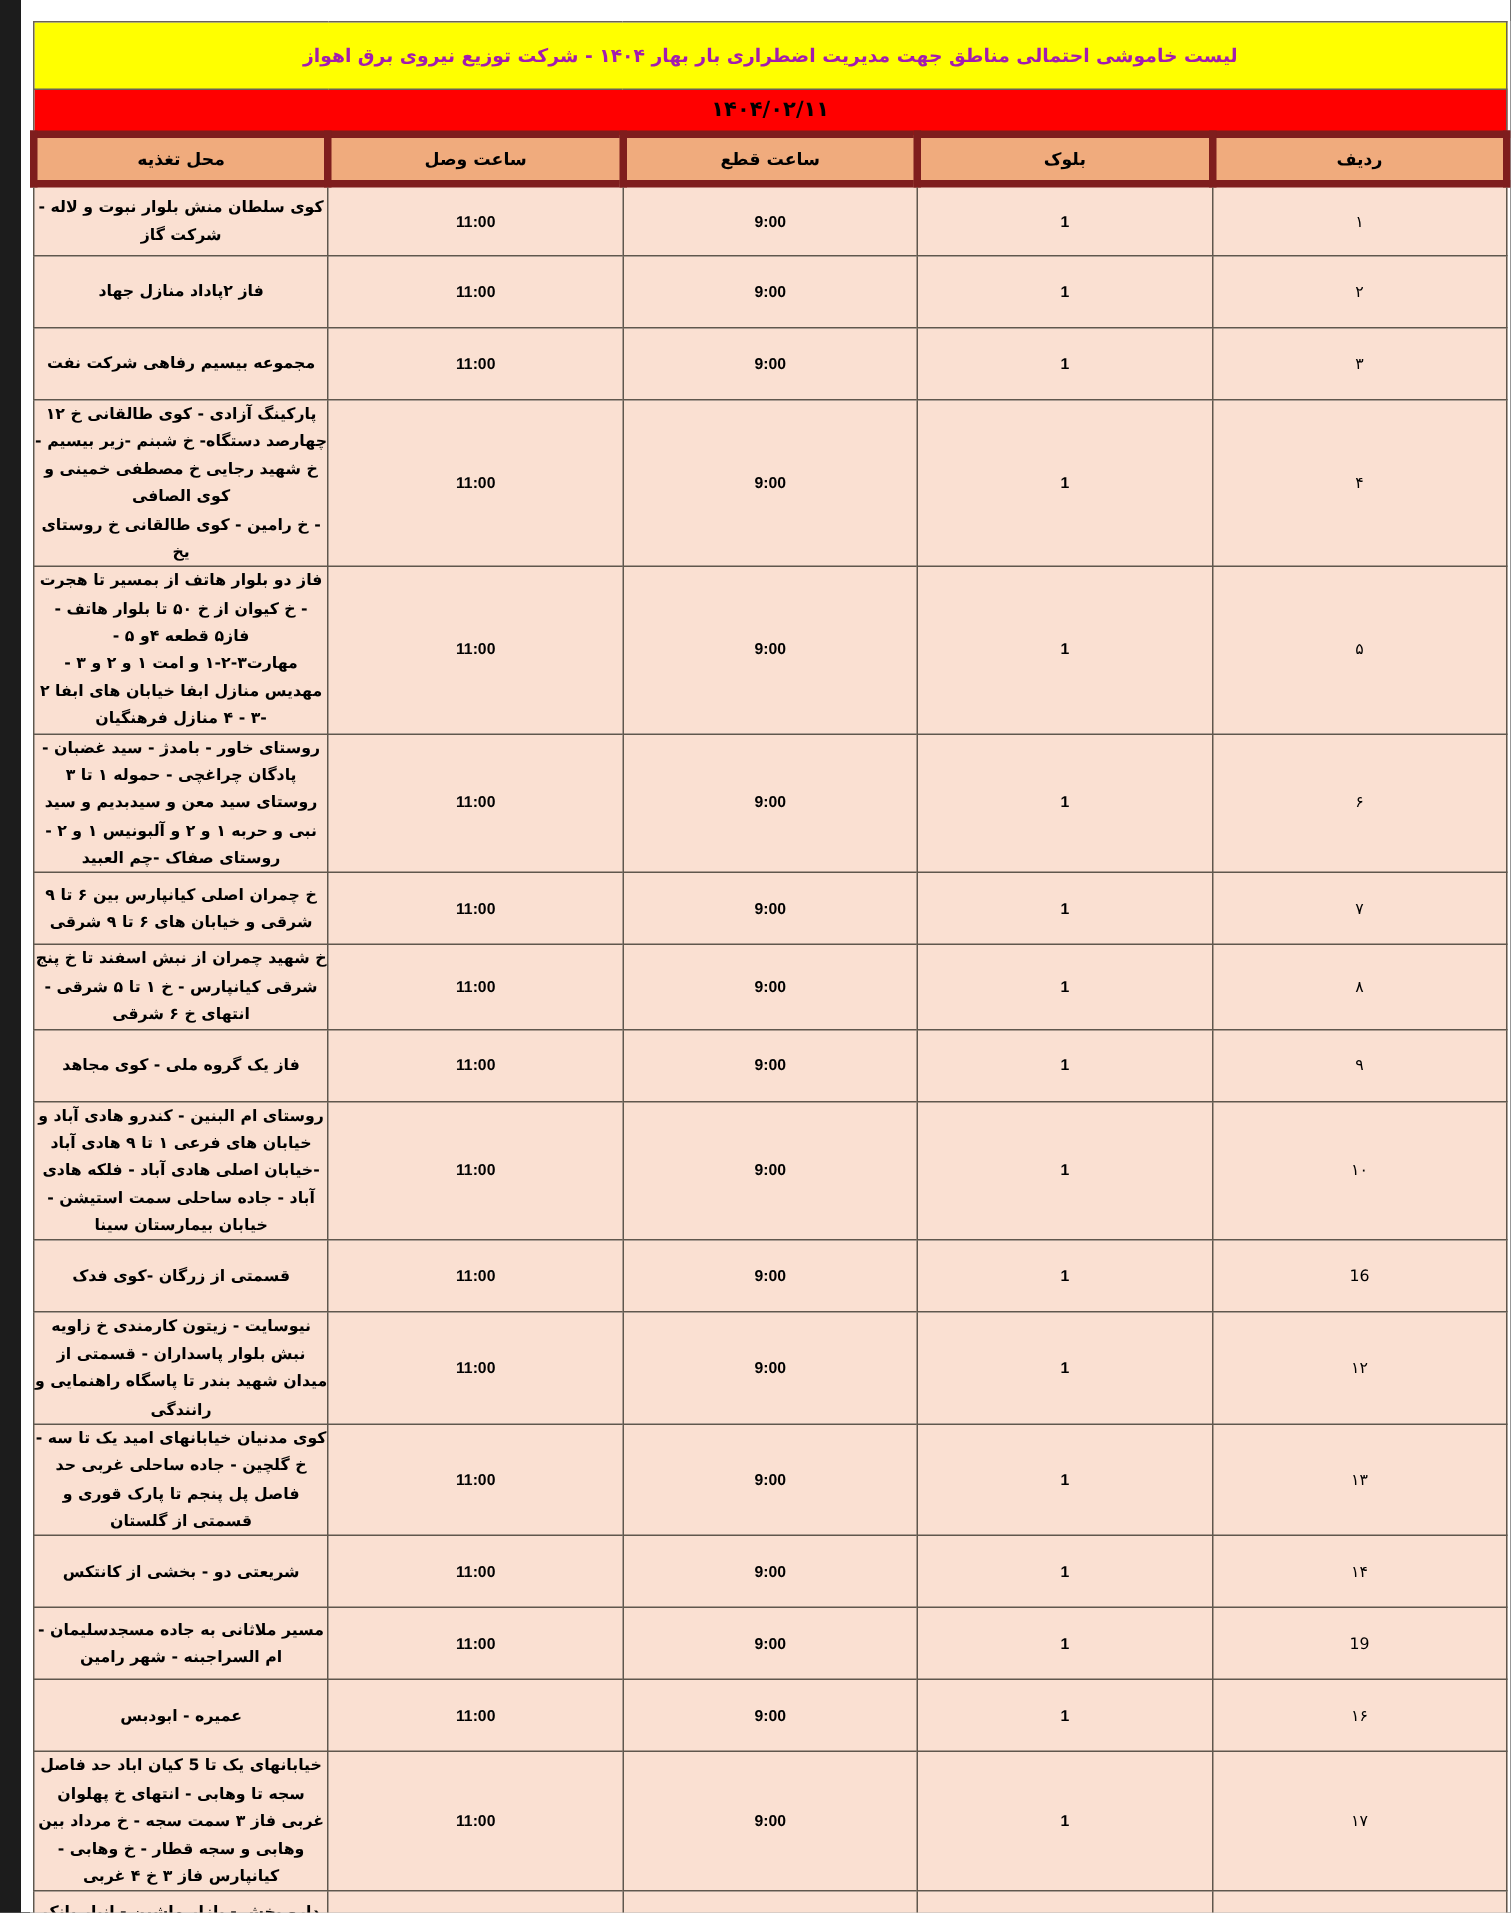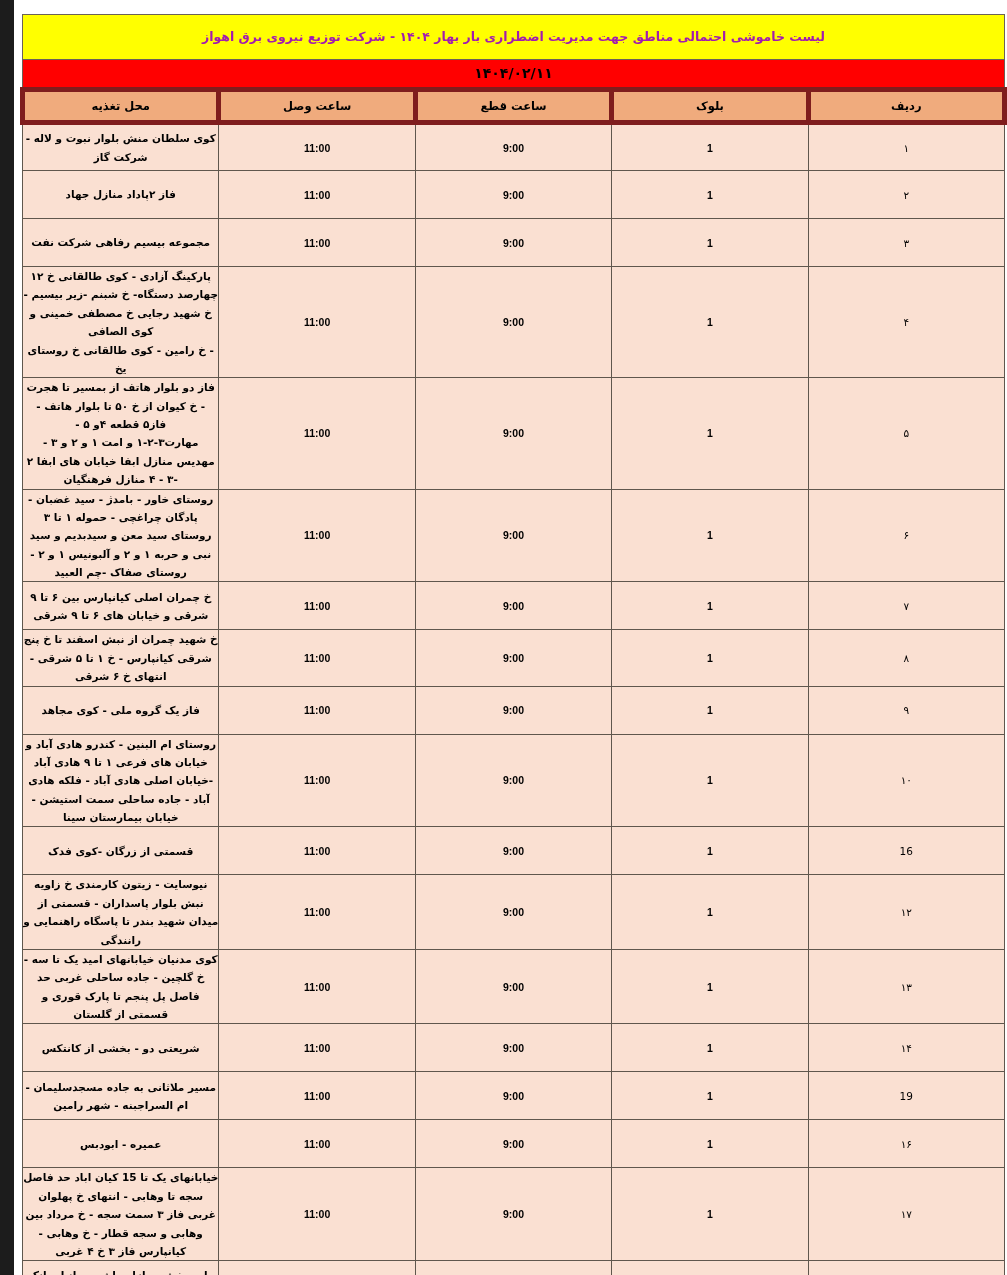--- a/index.html
+++ b/index.html
@@ -288,21 +288,21 @@
               <td class="c-loc">
                 <span class="loc-line">عمیره - ابودبس</span>
               </td>
             </tr>
             <tr>
               <td class="c-radif">۱۷</td>
               <td class="c-block">1</td>
               <td class="c-off">9:00</td>
               <td class="c-on">11:00</td>
               <td class="c-loc">
-                <span class="loc-line">خیابانهای یک تا 15 کیان اباد حد فاصل سجه تا وهابی - انتهای خ پهلوان غربی فاز ۳ سمت سجه - خ مرداد بین وهابی و سجه قطار - خ وهابی - کیانپارس فاز ۳ خ ۴ غربی</span>
+                <span class="loc-line">خیابانهای یک تا 5 کیان اباد حد فاصل سجه تا وهابی - انتهای خ پهلوان غربی فاز ۳ سمت سجه - خ مرداد بین وهابی و سجه قطار - خ وهابی - کیانپارس فاز ۳ خ ۴ غربی</span>
               </td>
             </tr>
             <tr>
               <td class="c-radif">۱۸</td>
               <td class="c-block">1</td>
               <td class="c-off">9:00</td>
               <td class="c-on">11:00</td>
               <td class="c-loc">
                 <span class="loc-line">دارو پخش - بازار ماشین - انبار بانک صادرات</span>
               </td>

